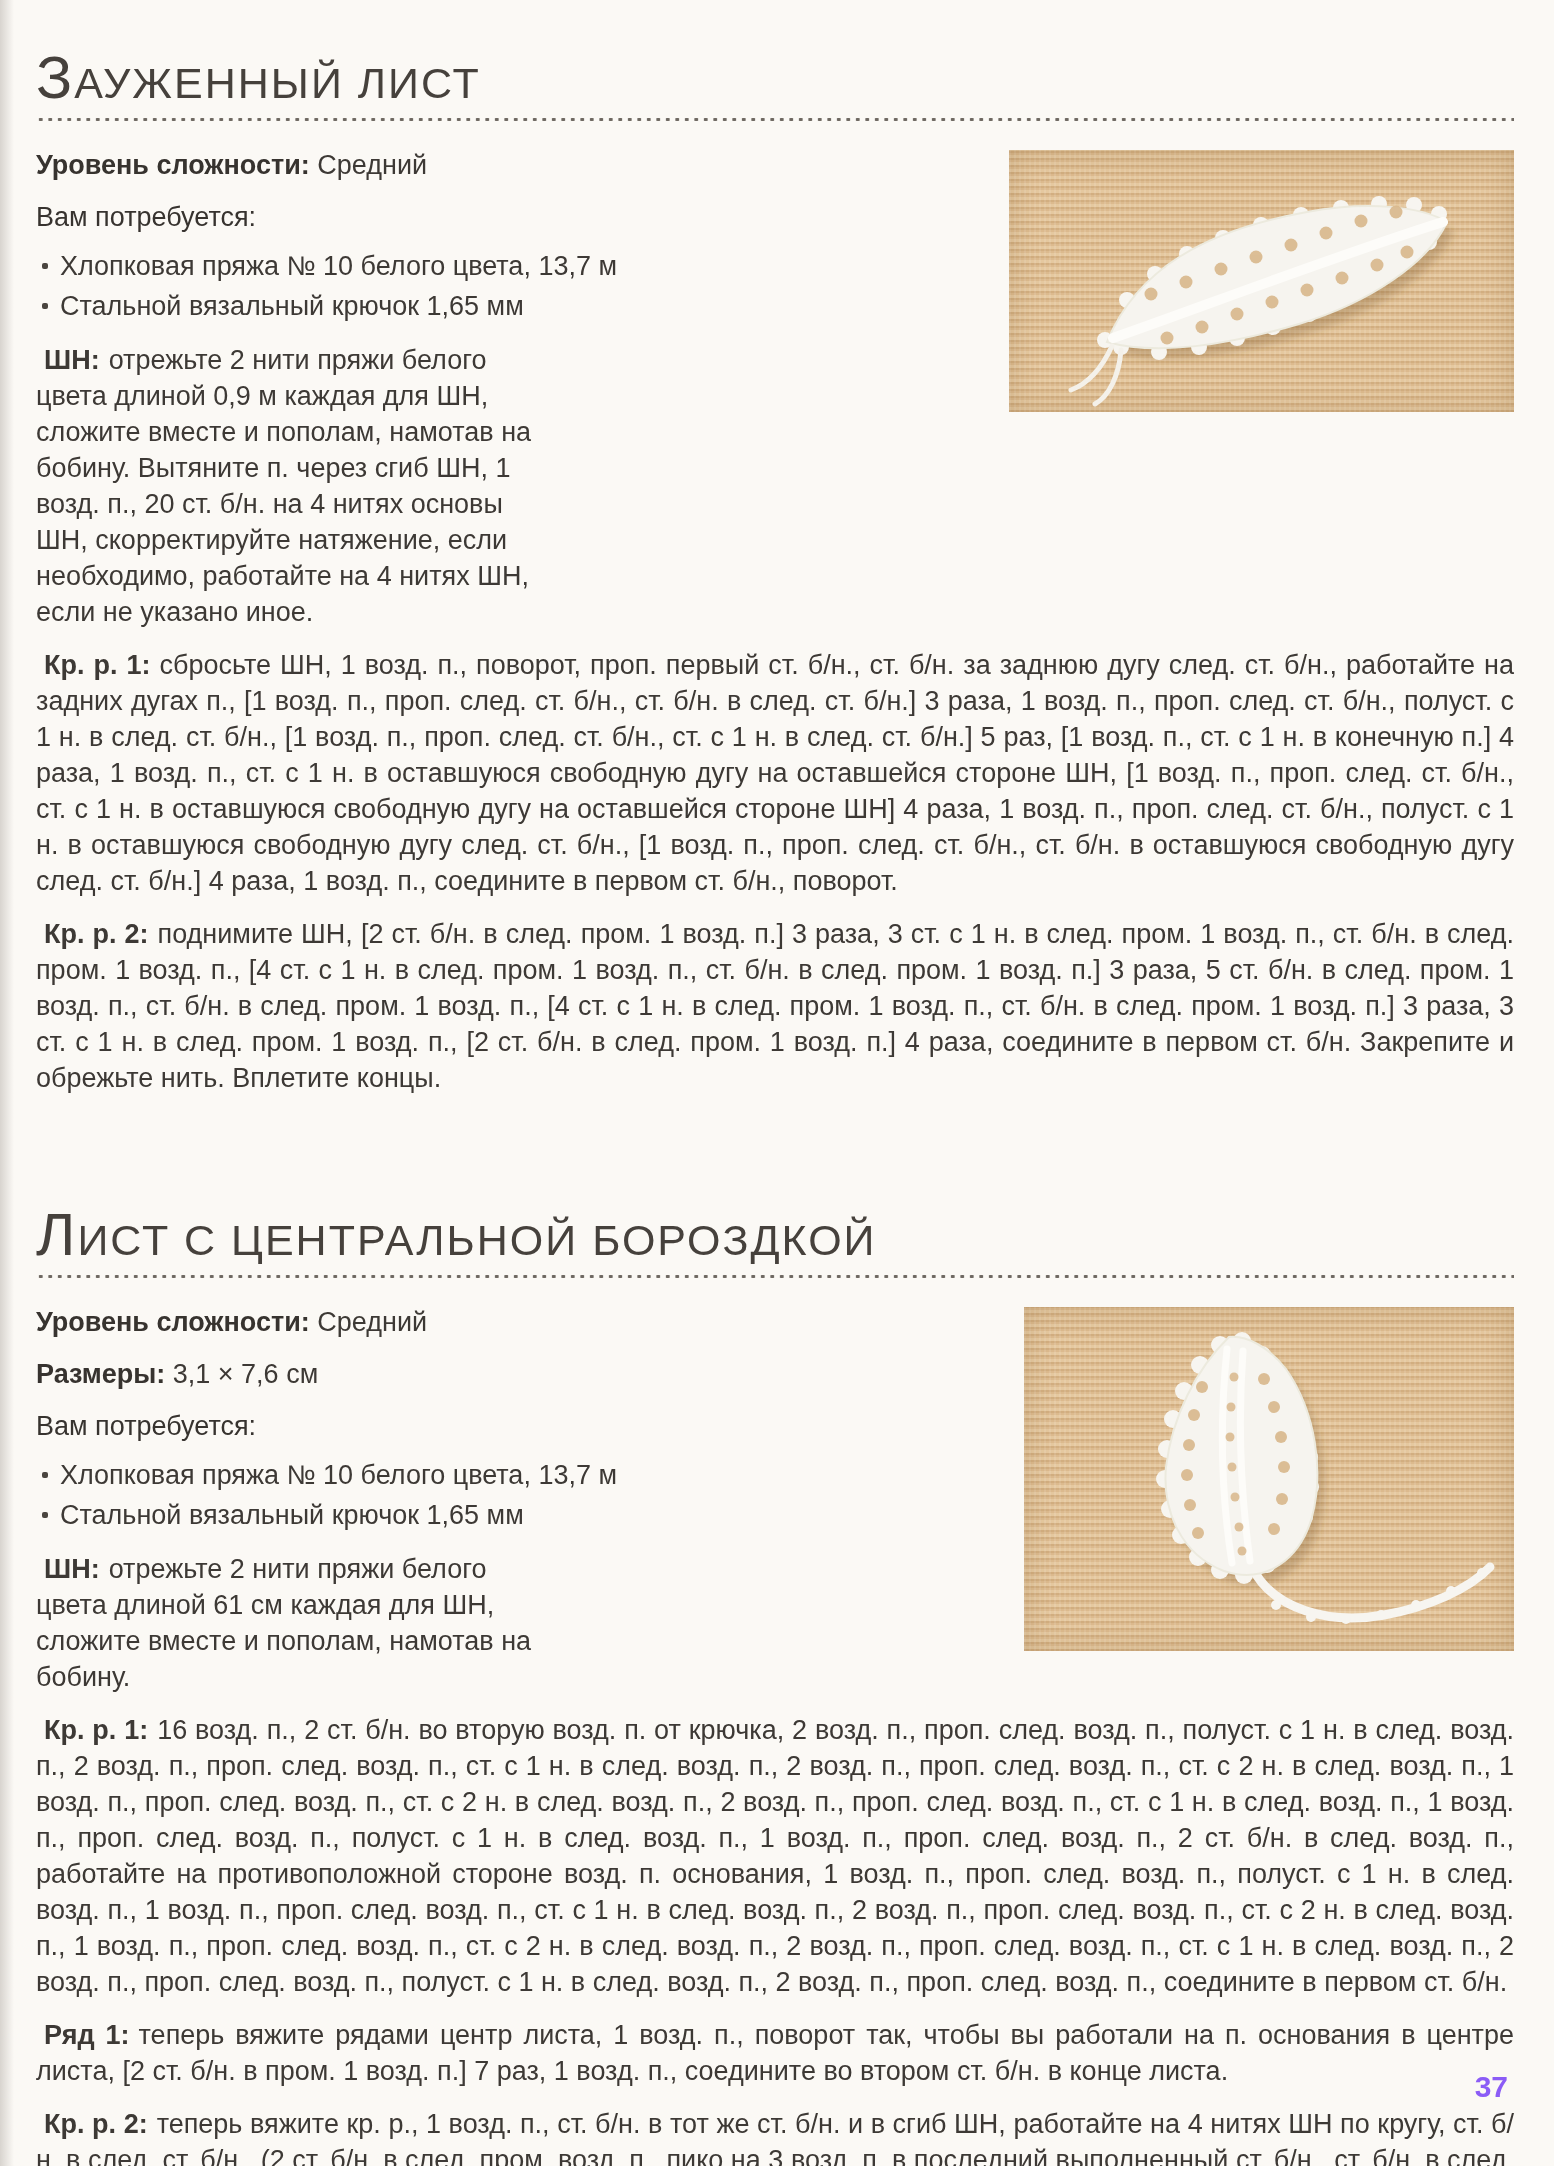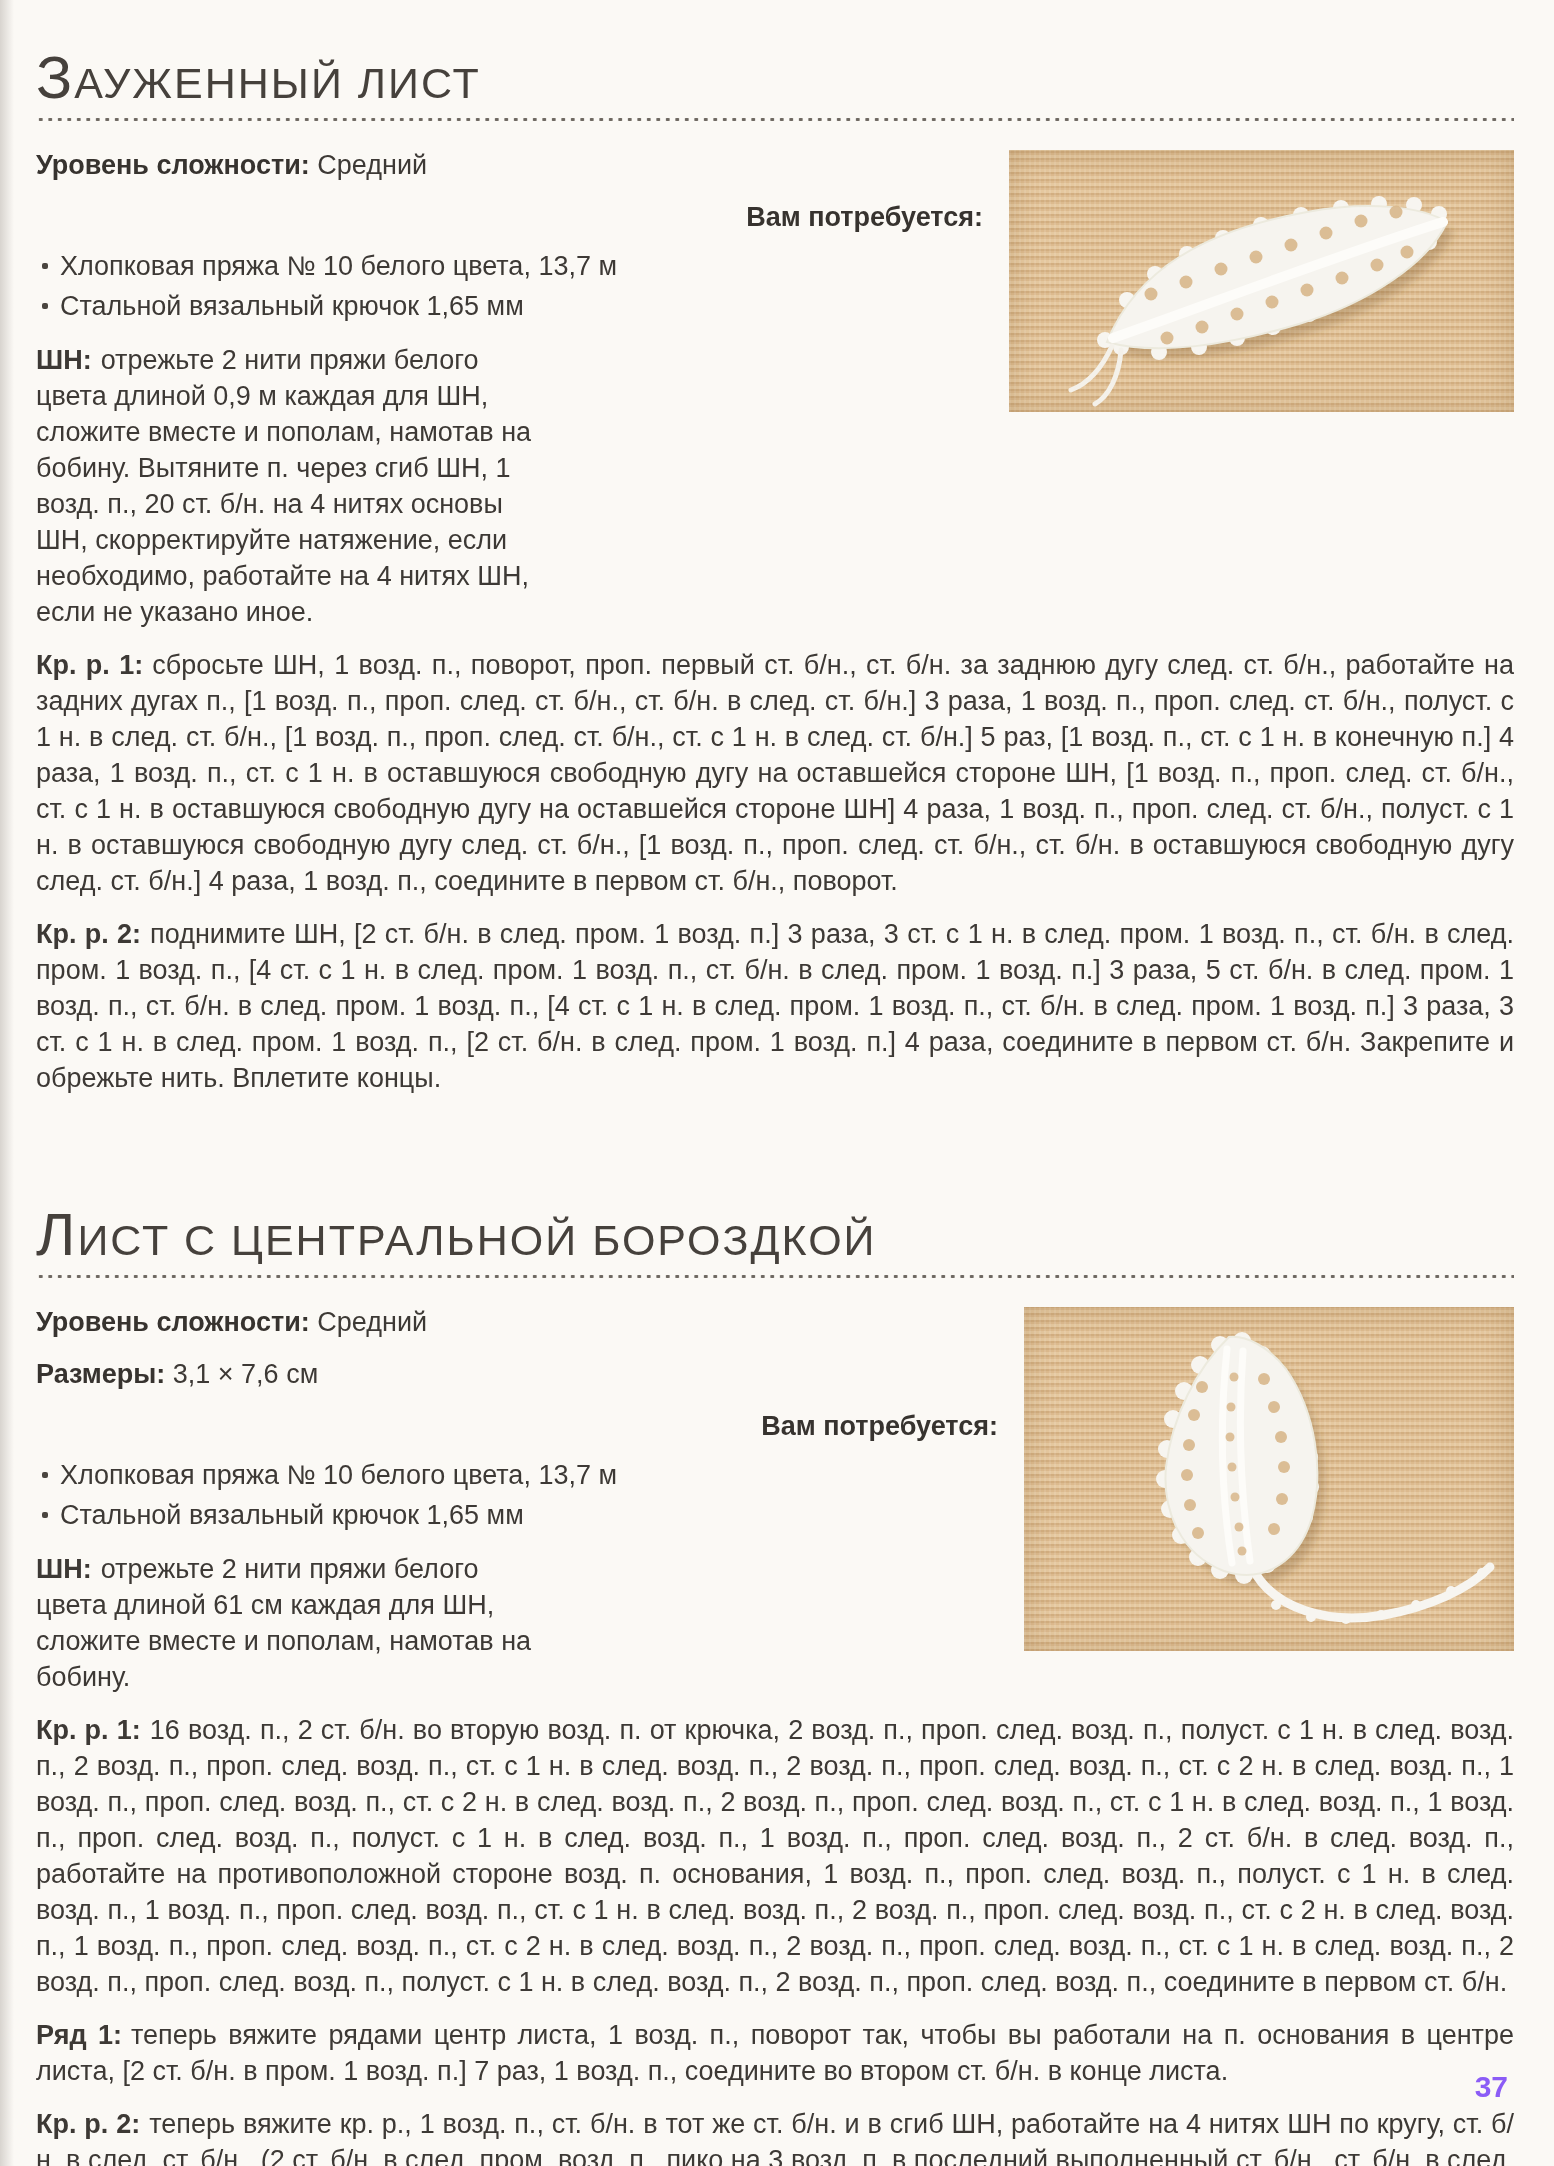--- a/index.html
+++ b/index.html
@@ -47,36 +47,36 @@
   .photo-1{width:505px;height:262px;}
   .photo-2{width:490px;height:344px;margin-bottom:40px;}
   .fabric{
     background:
       repeating-linear-gradient(90deg, rgba(255,255,255,.10) 0 2px, rgba(0,0,0,0) 2px 5px),
       repeating-linear-gradient(0deg, #d2ae80 0 2px, #e5c89f 2px 5px, #dcba8e 5px 7px);
   }
   figure.photo svg{display:block;width:100%;height:100%;}
   p.detail{ font-size:27px;line-height:34px;margin:0 0 18px 0; }
   p.detail b, .materials-label{ color:#37332f; }
-  .materials-label{ font-size:27px;line-height:34px;font-weight:bold;margin:0 0 8px 0;text-align:right; }
+  .materials-label{ font-size:27px;line-height:34px;font-weight:normal;margin:0 0 8px 0; }
   ul.materials{ list-style:none;margin:12px 0 16px 0;padding:0; }
   ul.materials li{
     font-size:27px;line-height:40px;
     padding-left:24px;position:relative;
   }
   ul.materials li::before{
     content:"";position:absolute;left:6px;top:17px;
     width:6px;height:6px;border-radius:2px;background:#4a453f;
   }
   p.para{
     font-size:27px;line-height:36px;
     margin:0 0 17px 0;
     text-align:justify;
   }
-  p.para b{ padding-right:9px; }
+  p.para b{ padding-right:9px;margin-left:8px; }
   p.narrow{ max-width:516px; text-align:left; }
   .section-2{ margin-top:96px; }
   .page-number{
     position:absolute;right:46px;bottom:62px;
     font-size:30px;font-weight:bold;color:#8b5cf6;
   }
 </style>
 </head>
 <body>
 

